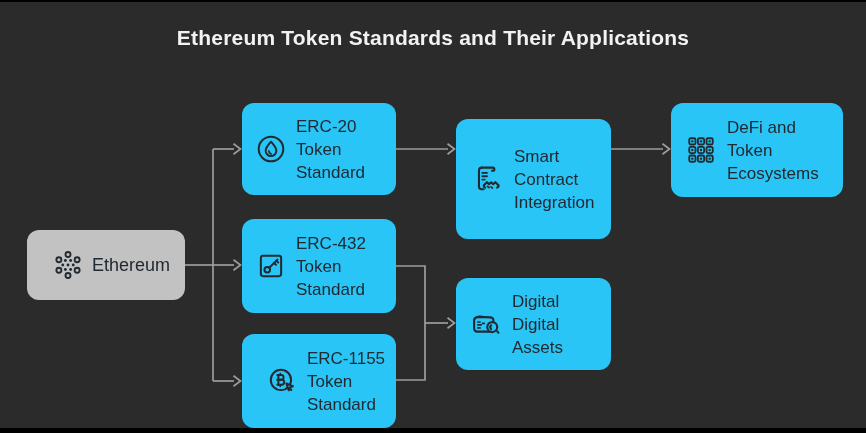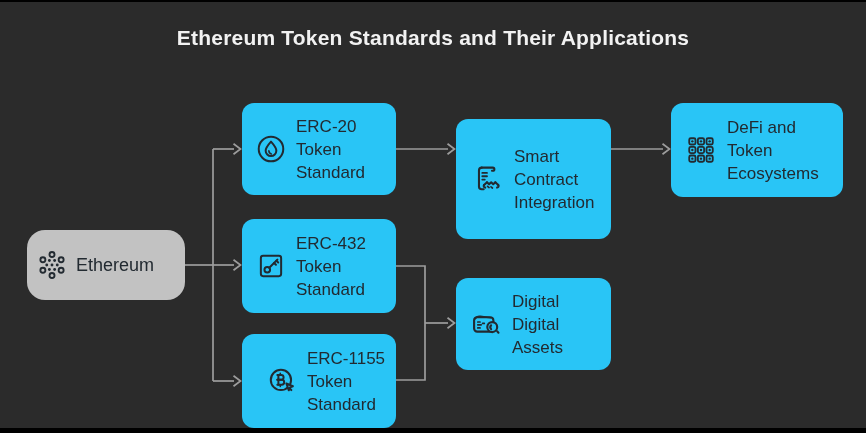--- a/index.html
+++ b/index.html
@@ -26,21 +26,21 @@
     background:var(--node-cyan);border-radius:12px;padding-left:13px;
     color:var(--node-text);
   }
   .node .label{font-size:17px;line-height:23px;}
   .node .icon{flex:0 0 auto;display:flex;align-items:center;justify-content:center;}
   .node .icon svg{display:block;}
   .ic{fill:none;stroke:var(--node-text);stroke-width:1.5;stroke-linecap:round;stroke-linejoin:round;}
   .ic-thin{fill:none;stroke:var(--node-text);stroke-width:1.3;stroke-linecap:round;stroke-linejoin:round;}
   .dot{fill:var(--node-text);stroke:none;}
   .cyfill{fill:var(--node-cyan);stroke:var(--node-text);stroke-width:1.5;stroke-linejoin:round;}
-  .n-ethereum{left:27px;top:230px;width:158px;height:70px;background:var(--node-gray);border-radius:18px;padding-left:10px;}
+  .n-ethereum{left:27px;top:230px;width:158px;height:70px;background:var(--node-gray);border-radius:12px;padding-left:26px;}
   .n-ethereum .label{font-size:18px;line-height:23px;}
   .n-erc20{left:242px;top:103px;width:154px;height:92px;}
   .n-erc721{left:242px;top:219px;width:154px;height:94px;}
   .n-erc1155{left:242px;top:334px;width:154px;height:94px;justify-content:center;}
   .n-smart{left:456px;top:103px;width:155px;height:120px;margin-top:16px;}
   .n-defi{left:671px;top:103px;width:172px;height:94px;}
   .n-unique{left:456px;top:278px;width:155px;height:92px;}
 </style>
 </head>
 <body>

